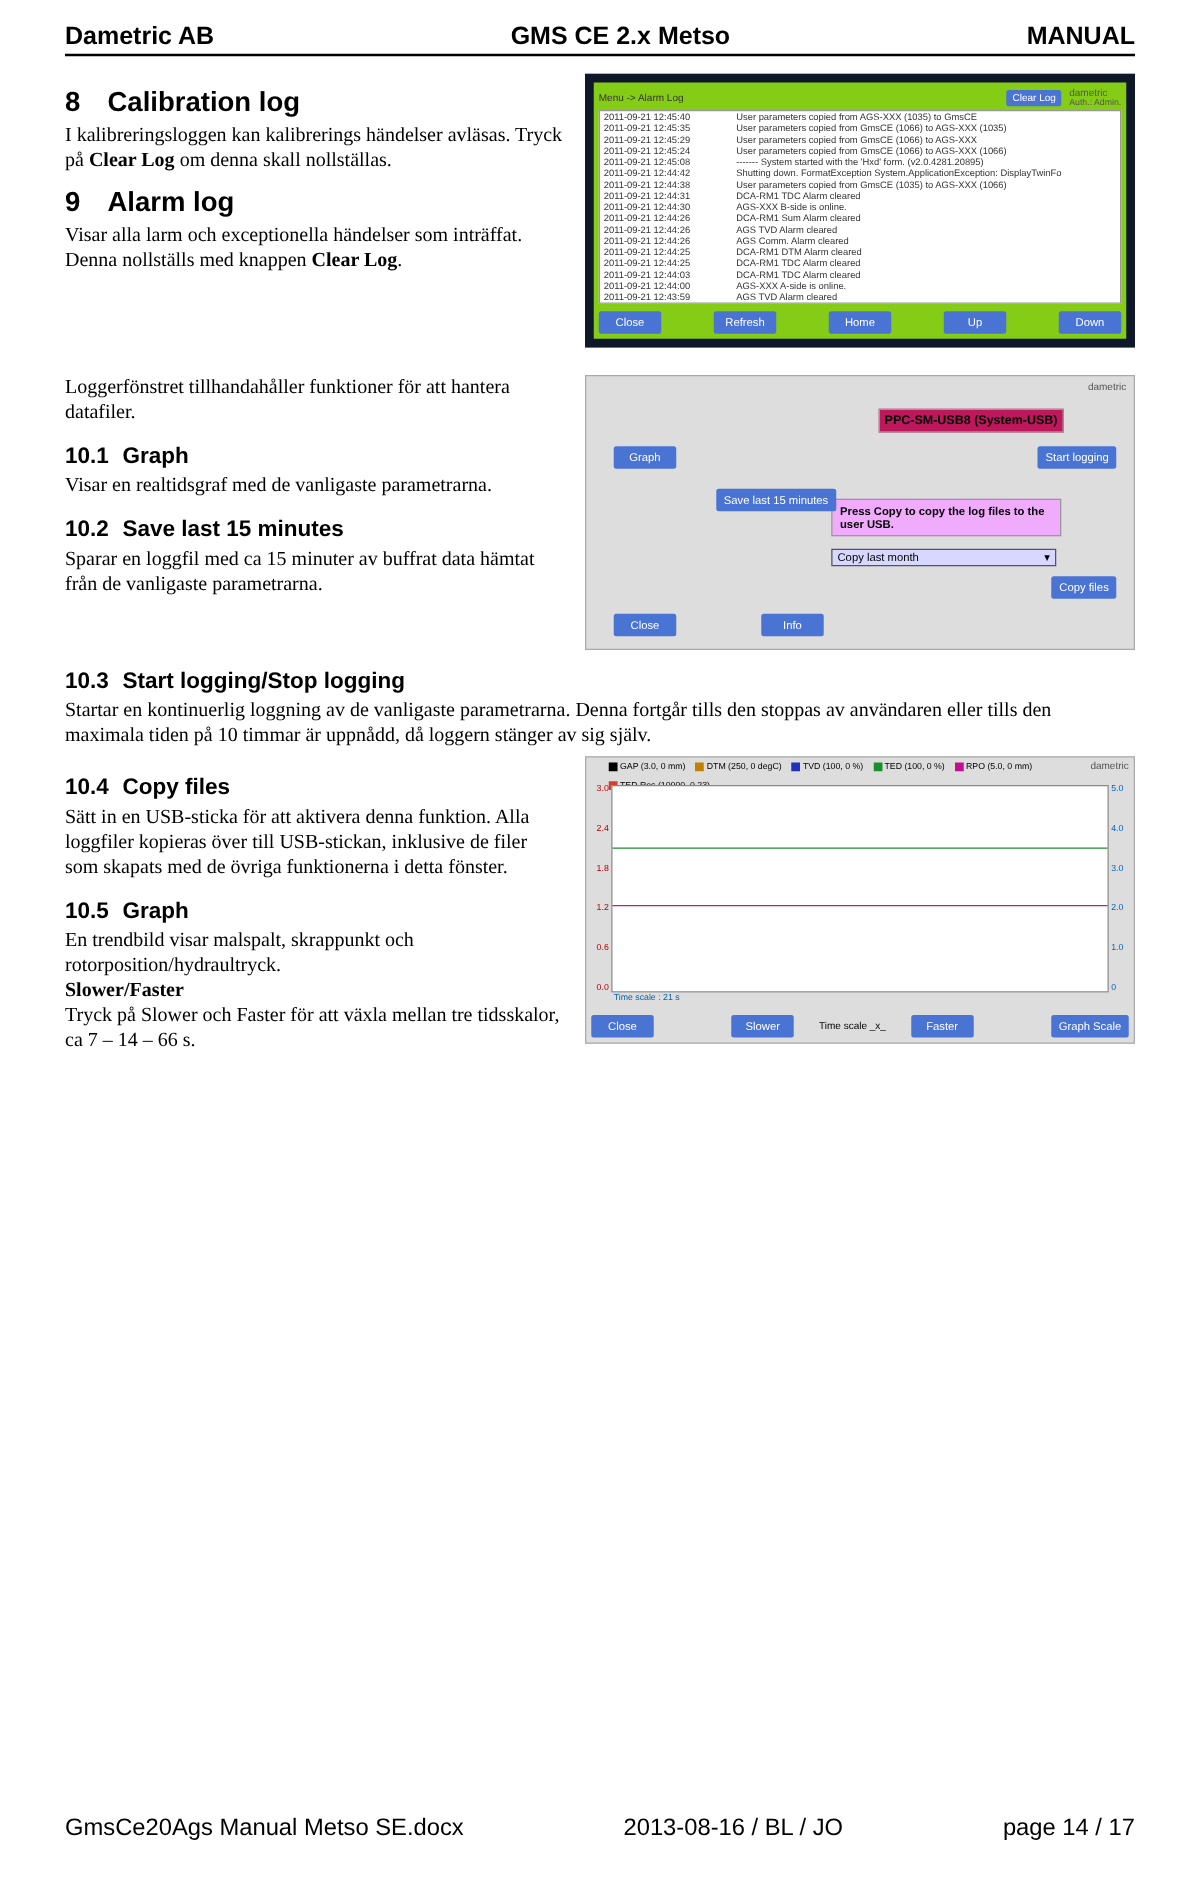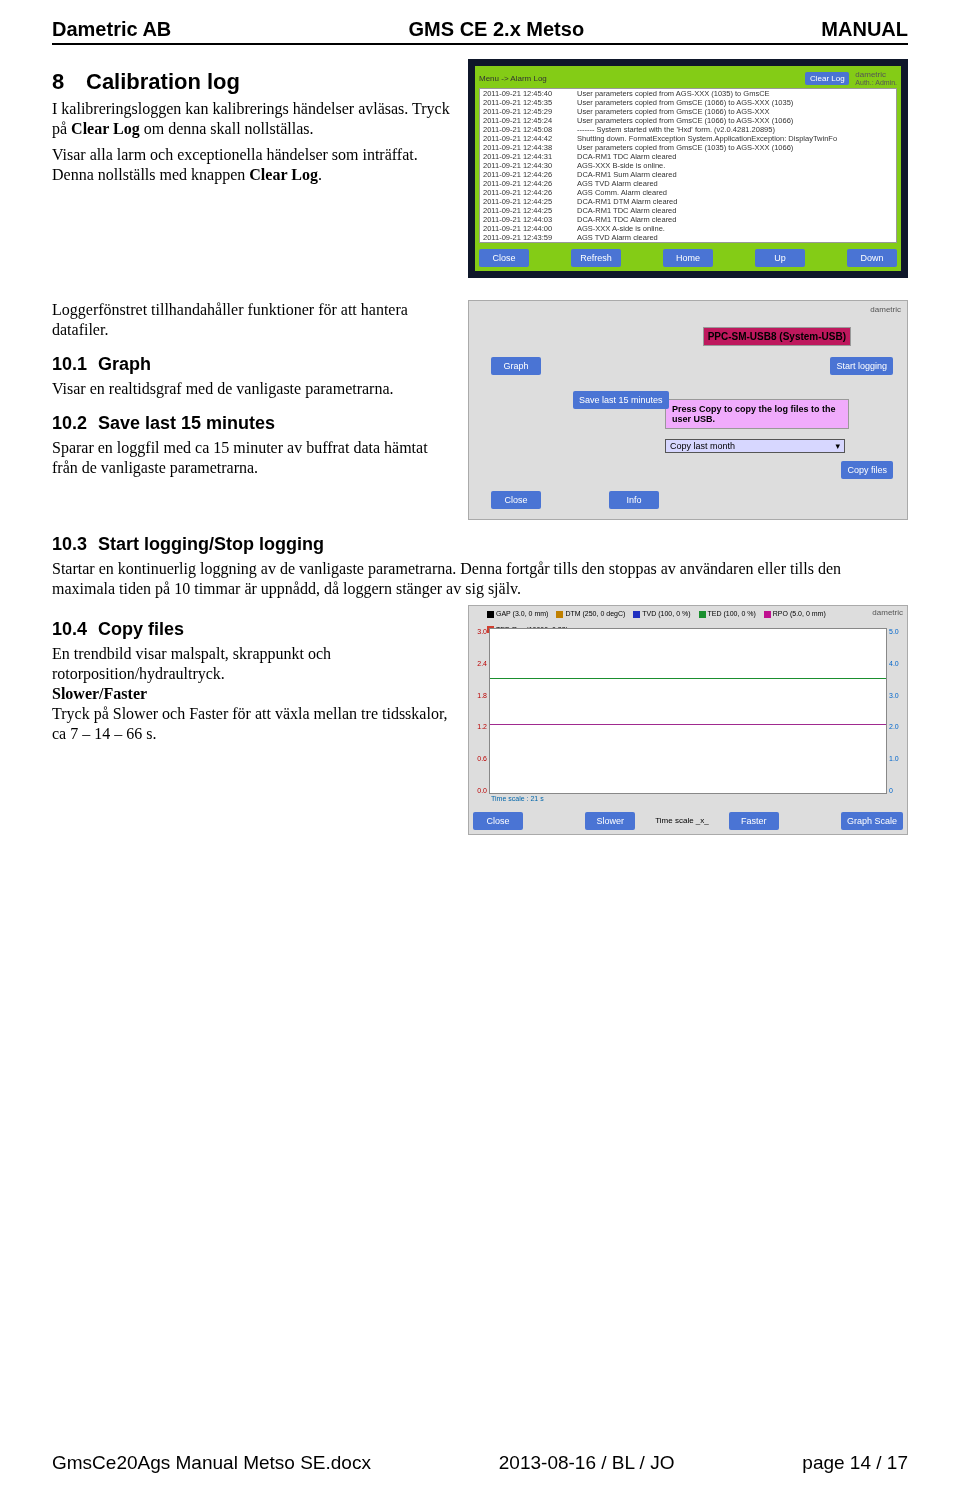--- a/index.html
+++ b/index.html
@@ -87,21 +87,21 @@
     font-size: 9px;
     border-radius: 2px;
     padding: 4px 6px;
     text-align: center;
     min-width: 50px;
     box-sizing: border-box;
   }
   .btn.sm { min-width: 44px; padding: 2px 4px; font-size: 8px; }
   .wht { background: #be185d; padding: 3px 4px; border: 1px solid #999; }
   .log-rows { background: #fff; border: 1px solid #999; margin-top: 2px; }
-  .lr { display: flex; gap: 4px; padding: 0 3px; white-space: nowrap; overflow: hidden; font-size: 7.5px;}
+  .lr { display: flex; gap: 16px; padding: 0 3px; white-space: nowrap; overflow: hidden; font-size: 7.5px;}
   .lr .ts { flex: 0 0 90px; }
   .bbar { display: flex; justify-content: space-between; margin-top: 6px; gap: 4px; }
   .brand { font-size: 8px; color: #555; }
   .brand small { font-size: 7px; display: block; }
   .shot2 {
     background: #ddd;
     border: 1px solid #aaa;
     padding: 6px;
     font-family: Arial, sans-serif;
     font-size: 8px;
@@ -164,20 +164,21 @@
   <span>MANUAL</span>
 </div>
 
 <div class="two-col">
   <div class="text">
     <h2><span class="num">8</span><span>Calibration log</span></h2>
     <p>
       <span>I kalibreringsloggen kan kalibrerings händelser avläsas. Tryck på </span><b class="san">Clear Log</b><span> om denna skall nollställas.</span>
     </p>
 
+    <h2><span class="num">9</span><span>Alarm log</span></h2>
     <p>
       <span>Visar alla larm och exceptionella händelser som inträffat. Denna nollställs med knappen </span><b class="san">Clear Log</b><span>.</span>
     </p>
   </div>
   <div class="img">
     <div class="shot">
       <div class="top">
         <span>Menu -&gt; Alarm Log</span>
         <span style="display:flex; align-items:center; gap:6px;">
           <span class="btn sm">Clear Log</span>
@@ -294,20 +295,22 @@
     </div>
   </div>
 </div>
 
 <h3><span class="num">10.3</span><span>Start logging/Stop logging</span></h3>
 <p>Startar en kontinuerlig loggning av de vanligaste parametrarna. Denna fortgår tills den stoppas av användaren eller tills den maximala tiden på 10 timmar är uppnådd, då loggern stänger av sig själv.</p>
 
 <div class="two-col" style="margin-top:6px;">
   <div class="text">
     <h3><span class="num">10.4</span><span>Copy files</span></h3>
+    <p>Sätt in en USB-sticka för att aktivera denna funktion. Alla loggfiler kopieras över till USB-stickan, inklusive de filer som skapats med de övriga funktionerna i detta fönster.</p>
+    <h3><span class="num">10.5</span><span>Graph</span></h3>
     <p>
       <span>En trendbild visar malspalt, skrappunkt och rotorposition/hydraultryck.</span><br>
       <b class="san">Slower/Faster</b><br>
       <span>Tryck på Slower och Faster för att växla mellan tre tidsskalor, ca 7 – 14 – 66 s.</span>
     </p>
   </div>
   <div class="img">
     <div class="shot3">
       <div style="position:absolute; top:2px; right:4px; font-size:8px; color:#555;">dametric</div>
       <div class="legend" id="legend">

